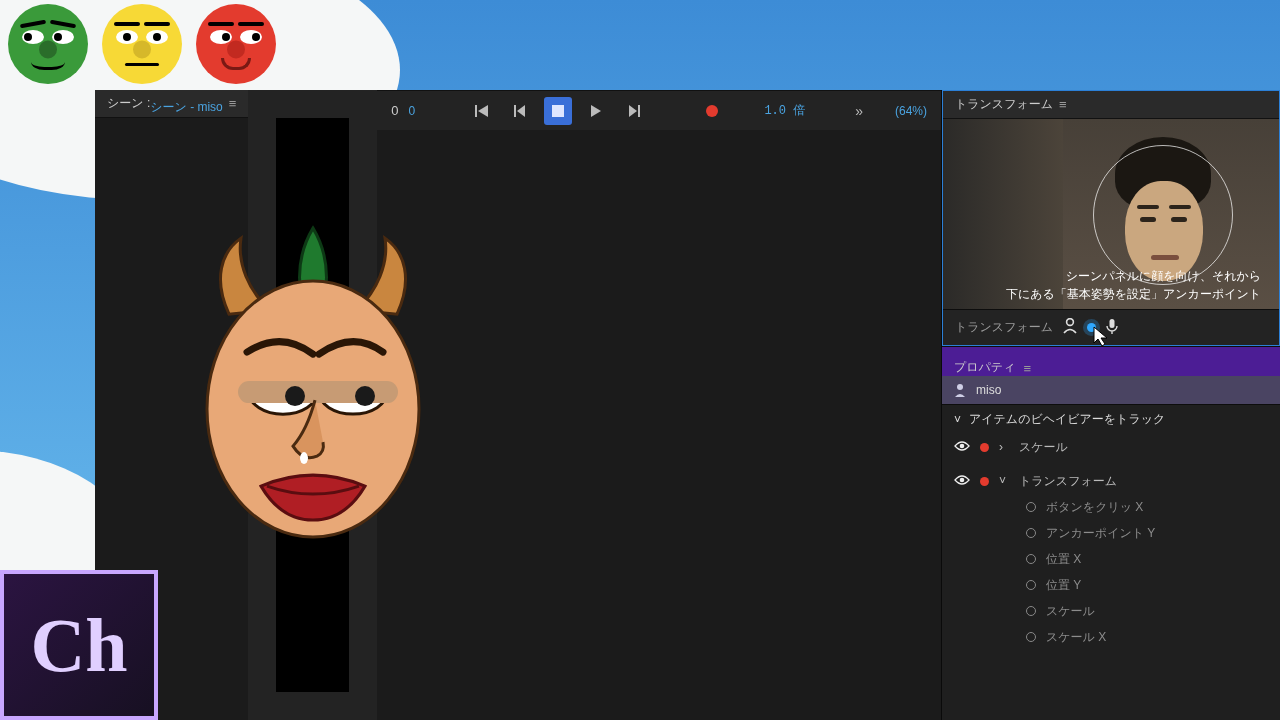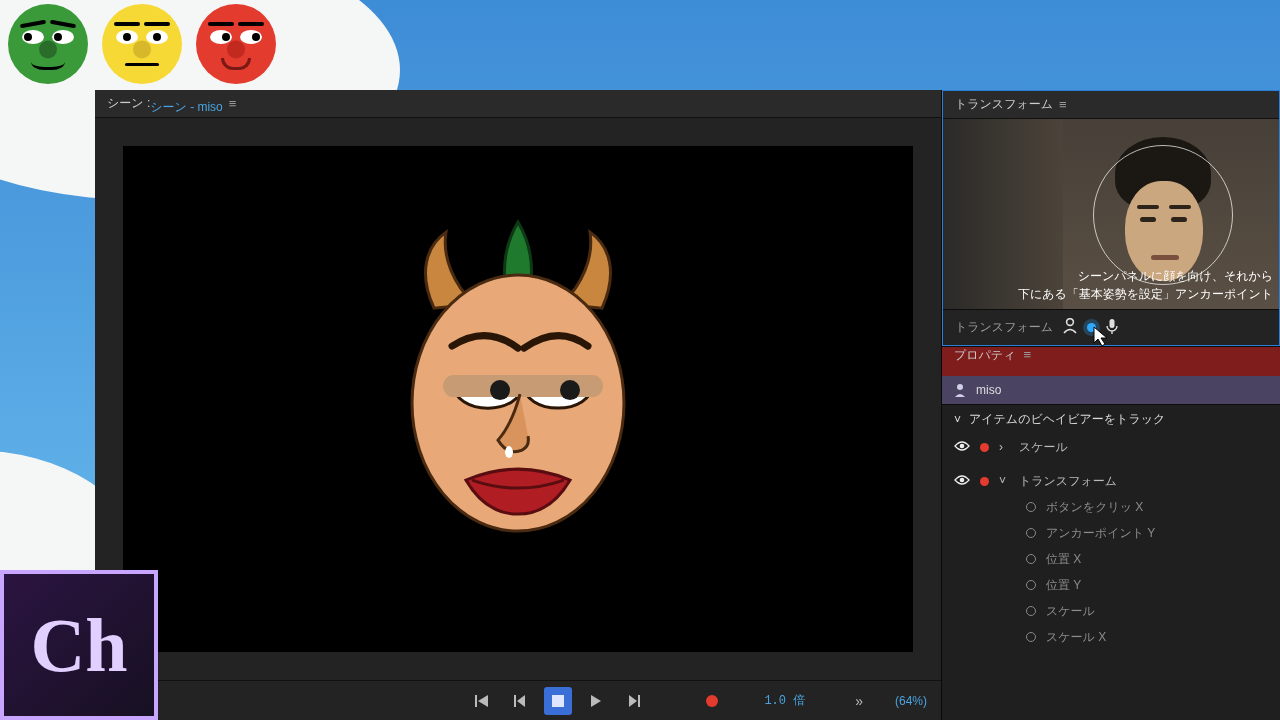--- a/index.html
+++ b/index.html
@@ -35,21 +35,21 @@
   .mouth{position:absolute;width:34px;height:10px;left:50%;transform:translateX(-50%);bottom:14px;border-radius:10px;}
   .face.green .mouth{border-bottom:3px solid #000;border-radius:0 0 20px 20px/0 0 12px 12px;height:8px;}
   .face.yellow .mouth{height:3px;background:#000;bottom:18px;}
   .face.red .mouth{width:30px;height:12px;border:3px solid #7a1914;border-radius:0 0 20px 20px;border-top:none;}
 
   
   .app { position:absolute; left:95px; top:90px; width:1185px; height:630px; background:#1b1b1b; color:#ccc; font-size:13px; }
   .app .cols { display:flex; height:100%; }
 
   
-  .left { width:846px; display:flex; flex-direction:column; }
+  .left { width:846px; display:flex; flex-direction:row; }
   .panel-hdr { height:28px; display:flex; align-items:center; padding:0 12px; background:#2a2a2a; border-bottom:1px solid #111; font-size:12px; }
   .panel-hdr .menu-icon{ margin-left:6px; }
   .panel-hdr a{ color:#4aa3e0; text-decoration:none;margin-top:8px; }
 
   .viewport-wrap{ flex:1; background:#232323; padding:28px; display:flex; }
   .viewport { flex:1; background:#000; position:relative; }
 
   
   .char { position:absolute; left:50%; top:50%; transform:translate(-50%,-56%); }
 
@@ -71,28 +71,28 @@
   .face-circle{position:absolute; width:140px;height:140px; border:1px solid rgba(255,255,255,.7); border-radius:50%; right:46px; top:26px;}
   .webcam-face{position:absolute; right:38px; top:18px; width:156px; height:170px;}
   .webcam-face .hair{position:absolute;left:30px;top:0;width:96px;height:74px;background:#1b1712;border-radius:50% 50% 40% 40%;}
   .webcam-face .skin{position:absolute;left:40px;top:44px;width:78px;height:100px;background:#caa77f;border-radius:46% 46% 48% 48%;}
   .webcam-face .eb{position:absolute;width:22px;height:4px;background:#2c241b;border-radius:3px;top:68px;}
   .webcam-face .eb.l{left:52px;} .webcam-face .eb.r{left:84px;}
   .webcam-face .we{position:absolute;width:16px;height:5px;background:#2c241b;border-radius:3px;top:80px;}
   .webcam-face .we.l{left:55px;} .webcam-face .we.r{left:86px;}
   .webcam-face .wm{position:absolute;width:28px;height:5px;background:#7a4f3e;border-radius:4px;top:118px;left:66px;}
   .room-l{position:absolute;left:0;top:0;width:120px;height:100%;background:linear-gradient(90deg,#2b2a28,#4c443a);}    
-  .cam-tip{ position:absolute; right:6px; bottom:6px; left:6px; color:#fff; font-size:12px; text-align:right; line-height:1.5; }
+  .cam-tip{ position:absolute; right:18px; bottom:6px; left:6px; color:#fff; font-size:12px; text-align:right; line-height:1.5; }
   .cam-row{ height:36px; display:flex; align-items:center; gap:10px; padding:0 12px; background:#232323; border-top:1px solid #0d0d0d;}
   .cam-row .lbl{ color:#9a9a9a; font-size:12px; }
   .cam-row .camdot{ width:9px;height:9px;border-radius:50%;background:#2fa8ff; box-shadow:0 0 0 4px rgba(47,168,255,.25);}     
   .cam-row .usericon, .cam-row .micicon{ color:#bbb; }
   .cursor{ position:absolute; pointer-events:none; }
 
-  .props .hdr2{ height:30px; display:flex; align-items:flex-start; padding:0 12px; font-size:12px; background:#7f1d1d; border-top:1px solid #0d0d0d;}
+  .props .hdr2{ height:30px; display:flex; align-items:flex-end; padding:0 12px; font-size:12px; background:#4c1d95; border-top:1px solid #0d0d0d;}
   .puppet-row{ height:28px; background:#4a4462; display:flex; align-items:center; gap:10px; padding:0 12px; color:#ddd; font-size:12px;}
   .collapser{ height:30px; display:flex; align-items:center; gap:8px; padding:0 12px; background:#1f1f1f; font-size:12px; color:#ddd; border-top:1px solid #0d0d0d;}
   .row{ height:26px; display:flex; align-items:center; gap:10px; padding:0 12px; font-size:12px; color:#bbb;}
   .row .eyeicon{ width:16px; color:#eee;}
   .row .recdot{ width:9px;height:9px;border-radius:50%;background:#e33b2e;}
   .row .caret{ width:10px; color:#bbb;}
   .row .key{ width:10px;height:10px;border:1px solid #888;border-radius:50%;}
   .row.sub{ padding-left:84px; color:#8c8c8c;}
   .menu-icon::before{content:"≡"; color:#999; font-size:13px;}
 

